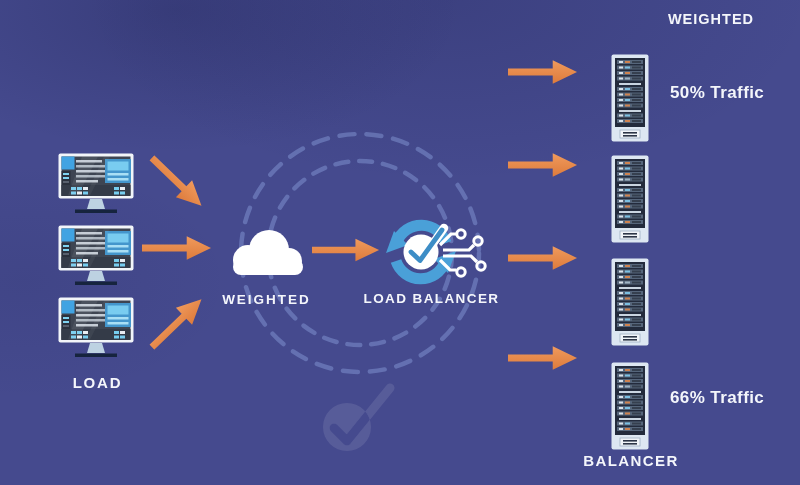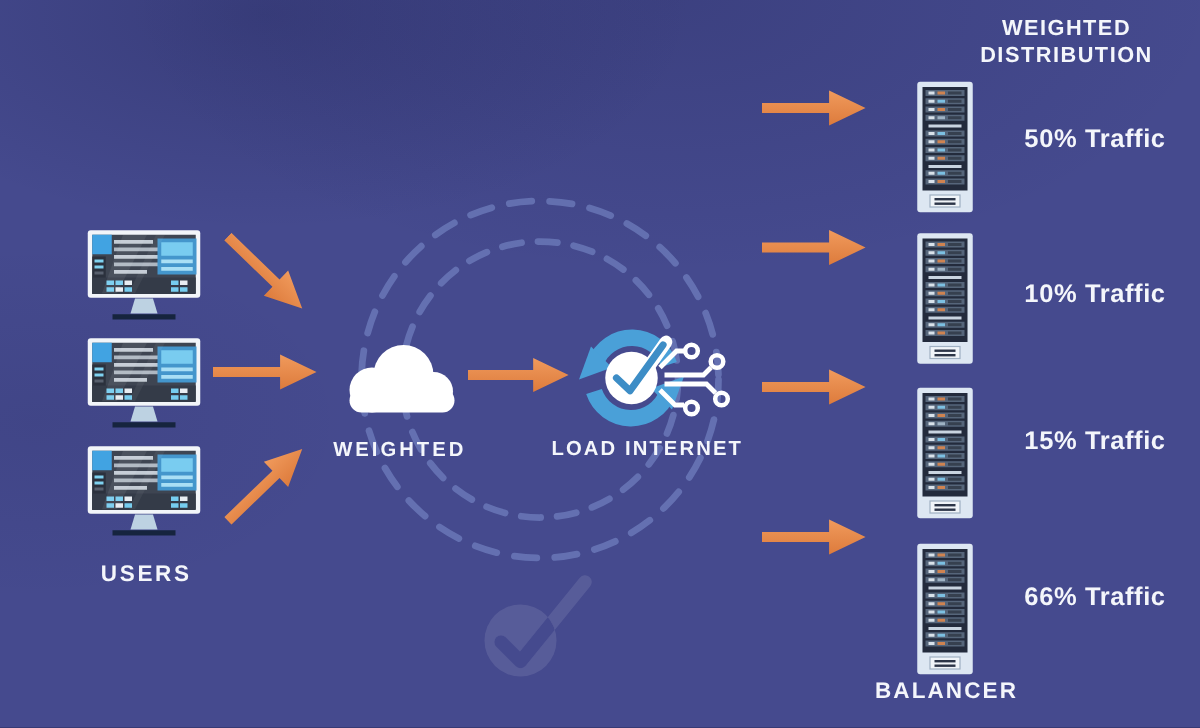--- a/index.html
+++ b/index.html
@@ -17,21 +17,21 @@
   .abs{position:absolute;}
   .lbl{
     color:#f4f6fb;font-weight:bold;text-align:center;
     -webkit-font-smoothing:antialiased;
   }
   .heading{left:632px;top:11px;width:158px;font-size:14.5px;line-height:1.22;letter-spacing:1px;}
   .users-label{left:40px;top:374px;width:115px;font-size:15px;letter-spacing:1.8px;}
   .servers-label{left:562px;top:452px;width:138px;font-size:15px;letter-spacing:1.4px;}
   .internet-label{left:204px;top:292px;width:125px;font-size:13.5px;letter-spacing:2px;}
   .lb-label{left:344px;top:291px;width:175px;font-size:13.5px;letter-spacing:1.4px;}
-  .traffic-label{left:670px;width:120px;font-size:17px;text-align:center;letter-spacing:.4px;}
+  .traffic-label{left:670px;width:120px;font-size:17px;text-align:left;letter-spacing:.4px;}
   .t1{top:83px;} .t2{top:186px;} .t3{top:284px;} .t4{top:388px;}
 
   .monitor{width:88px;height:62px;left:58px;}
   .m1{top:153px;} .m2{top:225px;} .m3{top:297px;}
 
   .server{width:38px;height:88px;left:611px;}
   .s1{top:54px;} .s2{top:155px;} .s3{top:258px;} .s4{top:362px;}
 
   .arrow{width:70px;height:26px;}
   .a-user1{left:142px;top:169px;transform:rotate(44deg);}
@@ -182,33 +182,32 @@
     <clipPath id="wmclip">
         <circle cx="41" cy="49" r="24"></circle>
       </clipPath>
     <circle cx="41" cy="49" r="24" fill="rgba(255,255,255,0.10)"></circle>
     <path d="M28,50 L41,63 L84,10" fill="none" stroke="rgba(255,255,255,0.10)" stroke-width="9" stroke-linecap="round" stroke-linejoin="round"></path>
     <path d="M28,50 L41,63 L84,10" fill="none" stroke="#454a8e" stroke-width="9" stroke-linecap="round" stroke-linejoin="round" clip-path="url(#wmclip)"></path>
   </svg>
 
   <div class="abs lbl heading">
     <div>WEIGHTED</div>
-    <div>DISTRIBUTION</div>
   </div>
 
   <svg class="abs monitor m1">
       <use href="#sym-monitor"></use>
     </svg>
   <svg class="abs monitor m2">
       <use href="#sym-monitor"></use>
     </svg>
   <svg class="abs monitor m3">
       <use href="#sym-monitor"></use>
     </svg>
-  <div class="abs lbl users-label">USERS</div>
+  <div class="abs lbl users-label">LOAD</div>
 
   <svg class="abs arrow a-user1">
       <use href="#sym-arrow"></use>
     </svg>
   <svg class="abs arrow a-user2">
       <use href="#sym-arrow"></use>
     </svg>
   <svg class="abs arrow a-user3">
       <use href="#sym-arrow"></use>
     </svg>
@@ -218,21 +217,21 @@
     </svg>
   <div class="abs lbl internet-label">WEIGHTED</div>
 
   <svg class="abs arrow a-cloud">
       <use href="#sym-arrow"></use>
     </svg>
 
   <svg class="abs lbicon">
       <use href="#sym-lb"></use>
     </svg>
-  <div class="abs lbl lb-label">LOAD INTERNET</div>
+  <div class="abs lbl lb-label">LOAD BALANCER</div>
 
   <svg class="abs arrow a-s as1">
       <use href="#sym-arrow"></use>
     </svg>
   <svg class="abs arrow a-s as2">
       <use href="#sym-arrow"></use>
     </svg>
   <svg class="abs arrow a-s as3">
       <use href="#sym-arrow"></use>
     </svg>
@@ -247,19 +246,17 @@
       <use href="#sym-server"></use>
     </svg>
   <svg class="abs server s3">
       <use href="#sym-server"></use>
     </svg>
   <svg class="abs server s4">
       <use href="#sym-server"></use>
     </svg>
 
   <div class="abs lbl traffic-label t1">50% Traffic</div>
-  <div class="abs lbl traffic-label t2">10% Traffic</div>
-  <div class="abs lbl traffic-label t3">15% Traffic</div>
   <div class="abs lbl traffic-label t4">66% Traffic</div>
 
   <div class="abs lbl servers-label">BALANCER</div>
 
 </div>
 
 </body></html>

